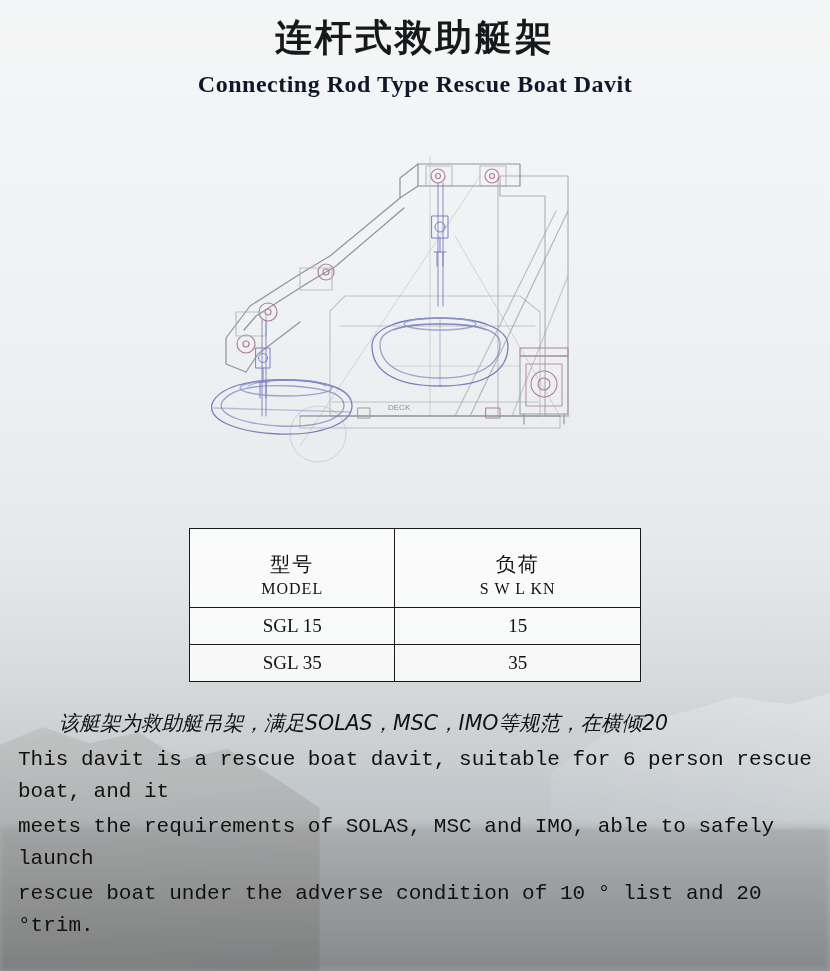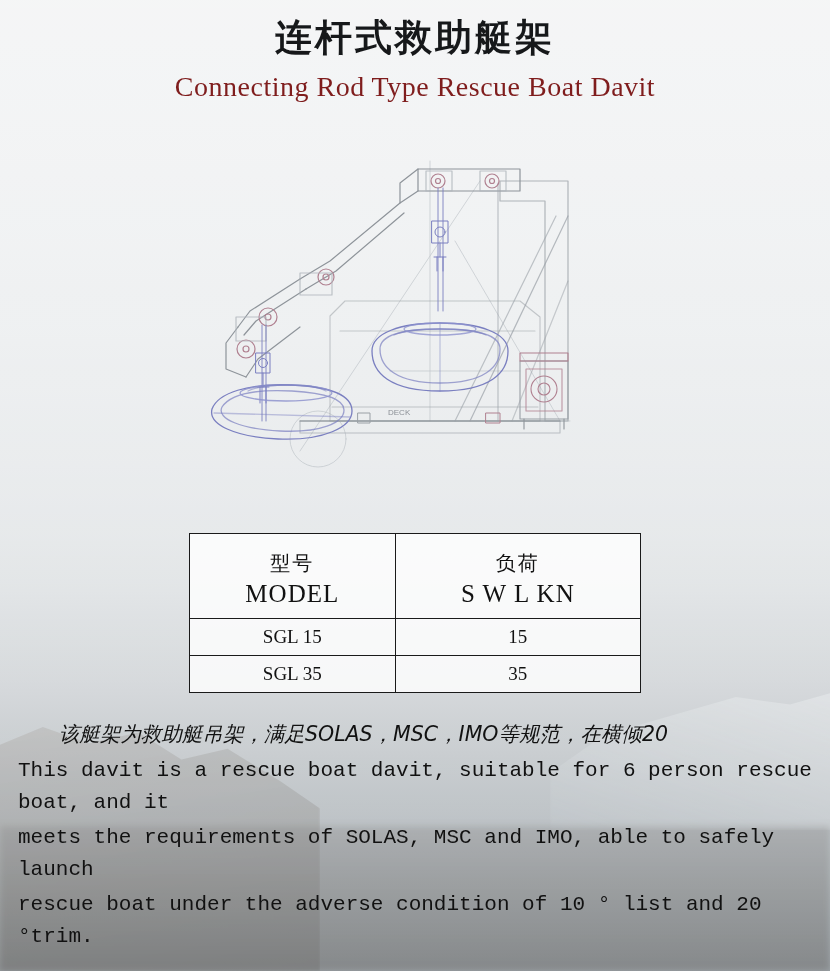--- a/index.html
+++ b/index.html
@@ -88,23 +88,23 @@
     font-size: 37px;
     font-weight: bold;
     color: #16181a;
     letter-spacing: 3px;
     padding-top: 18px;
     line-height: 1.1;
     font-family: "DejaVu Sans", "Liberation Sans", sans-serif;
   }
   .title-en {
     text-align: center;
-    font-size: 28px;
-    font-weight: normal;
-    color: #7f1d1d;
+    font-size: 24px;
+    font-weight: bold;
+    color: #0f172a;
     margin-top: 12px;
     letter-spacing: .5px;
     font-family: "Liberation Serif", serif;
   }
 
   
   .drawing-wrap {
     position: relative;
     width: 727px;
     height: 400px;
@@ -128,30 +128,30 @@
     background: rgba(255,255,255,0.80);
   }
   table.spec td {
     border: 1px solid #1a1a1a;
     text-align: center;
     color: #111;
     font-size: 19px;
     padding: 3px 4px;
   }
   table.spec td.head {
-    padding: 16px 4px 8px;
+    padding: 22px 4px 8px;
     line-height: 1.35;
   }
   .head-cn {
     font-size: 20px;
     font-family: "DejaVu Sans", "Liberation Sans", sans-serif;
     letter-spacing: 2px;
   }
   .head-en {
-    font-size: 25px;
+    font-size: 16px;
     letter-spacing: 1px;
     font-family: Liberation Serif, serif;
   }
   table.spec td.val {
     height: 30px;
   }
 
   
   .desc {
     margin: 26px 18px 0 18px;

